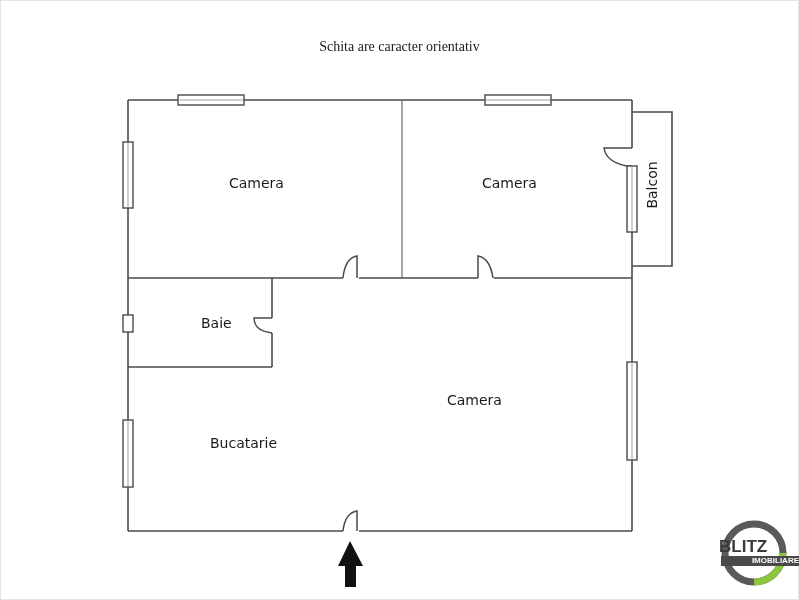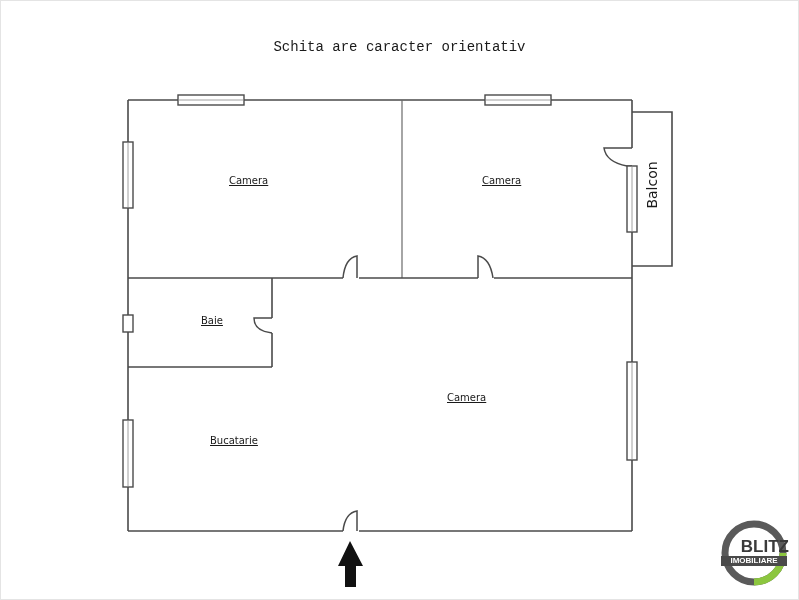--- a/index.html
+++ b/index.html
@@ -19,55 +19,54 @@
     }
     svg.plan { position: absolute; left: 0; top: 0; }
     .wall { stroke: #4a4a4a; stroke-width: 1.6; fill: none; }
     .inner { stroke: #6a6a6a; stroke-width: 1.2; fill: none; }
     .win { stroke: #4a4a4a; stroke-width: 1.4; fill: #ffffff; }
     .winline { stroke: #888; stroke-width: 0.8; }
     .door { stroke: #4a4a4a; stroke-width: 1.5; fill: none; }
     .label {
       position: absolute;
       font-family: "DejaVu Sans", sans-serif;
-      font-size: 10px;
+      font-size: 14px;
       color: #1a1a1a;
       white-space: nowrap;
-      text-decoration: underline;
     }
     .title {
       position: absolute;
       left: 0; width: 799px; top: 39px;
       text-align: center;
       font-size: 14px;
       color: #1a1a1a;
-      font-family: Liberation Mono, monospace;
+      font-family: Liberation Serif, serif;
     }
     .balcon {
       position: absolute;
       left: 652px; top: 185px;
       transform: translate(-50%, -50%) rotate(-90deg);
       font-size: 14px;
       color: #1a1a1a;
       white-space: nowrap;
     }
     .logo {
       position: absolute;
       left: 719px; top: 518px;
       width: 70px; height: 70px;
     }
     .logo-text1 {
       position: absolute; left: 0; width: 70px; top: 19px;
-      text-align: right; font-weight: bold; font-size: 17px;
+      text-align: left; font-weight: bold; font-size: 17px;
       color: #3a3a3a; letter-spacing: 0px;
       font-family: "Liberation Sans", sans-serif;
     }
     .logo-text2 {
-      position: absolute; left: 2px; width: 66px; top: 38px;
-      text-align: center; font-weight: bold; font-size: 8px;
+      position: absolute; left: 2px; width: 78px; top: 38px;
+      text-align: right; font-weight: bold; font-size: 8px;
       color: #ffffff; background: #4a4a4a;
       font-family: "Liberation Sans", sans-serif;
       line-height: 10px;
     }
   </style>
 </head>
 <body>
 
 <div class="canvas">
 

